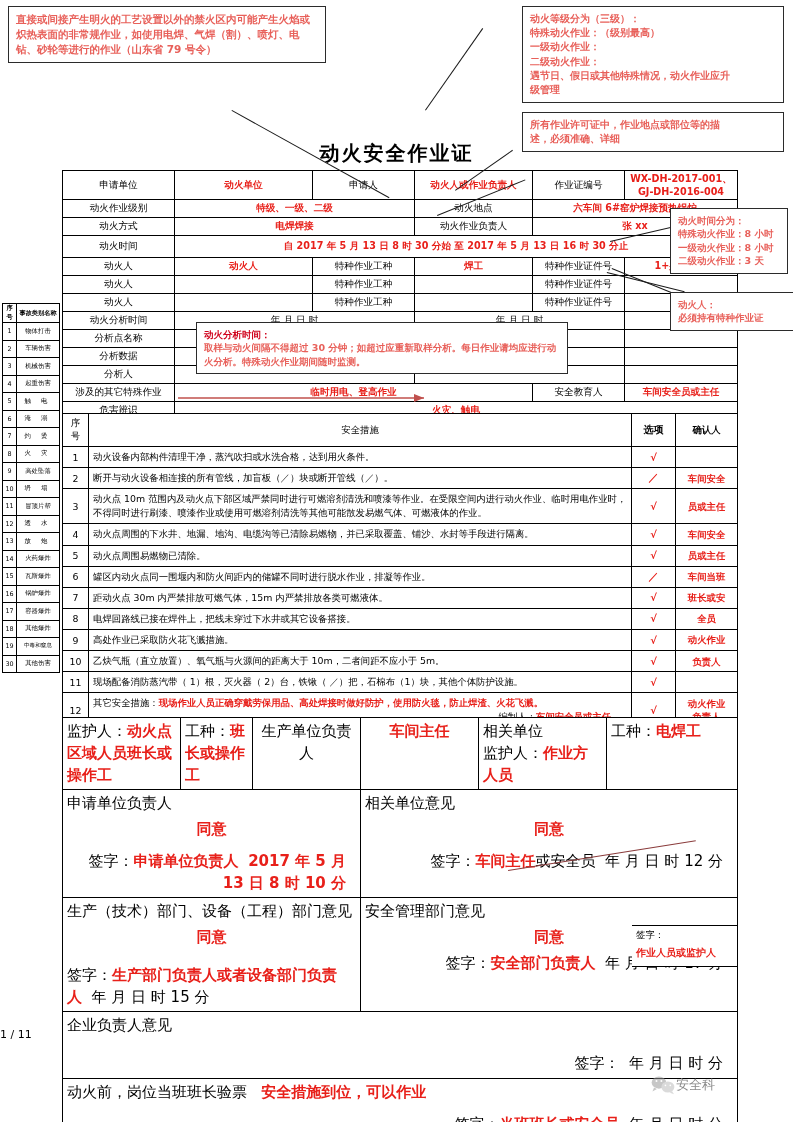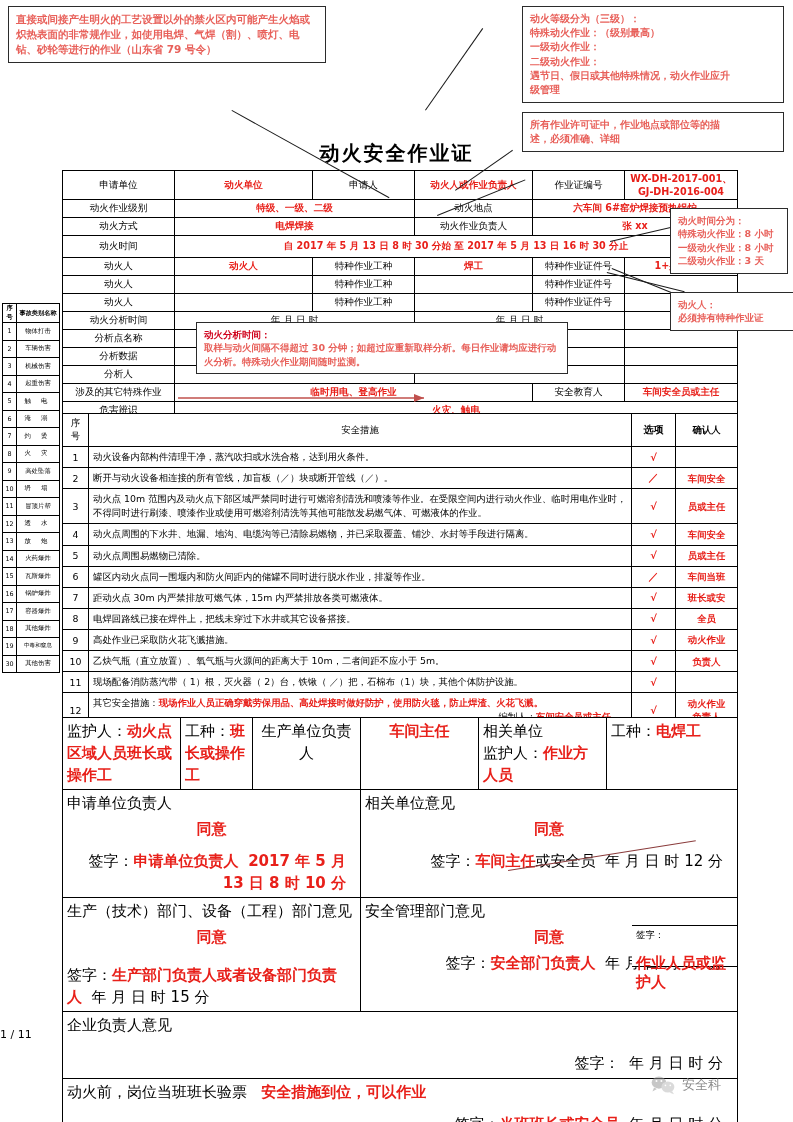--- a/index.html
+++ b/index.html
@@ -105,21 +105,21 @@
   .acc .hd { font-weight:bold; font-size: 6.2px; }
   .acc .n { width: 14px; }
   .acc .sp { letter-spacing: 4px; }
 
   .pageno {
     position:absolute; left:0; right:0; top: 1028px; text-align:left;
     font-size: 11px; z-index: 10;
   }
 
   
-  .wechat { position:absolute; left: 650px; top: 1075px; display:flex; align-items:center; gap:6px; z-index:10;}
+  .wechat { position:absolute; left: 650px; top: 1075px; display:flex; align-items:center; z-index:10;}
   .wechat .glyph { width: 26px; height: 20px; opacity:.55; }
   .wechat .nm { font-size: 13px; color:#8a8a8a; font-family:"DejaVu Sans", sans-serif;}
 
   .arrow-red { position:absolute; z-index: 20; }
 </style>
 </head>
 <body>
 
 <div class="page">
 
@@ -420,21 +420,21 @@
       </td>
       <td style="position:relative">
         <div>动火单位：</div>
       </td>
     </tr>
   </tbody>
     </table>
 
   <div style="position:absolute; left:632px; top:925px; width:106px; height:42px; border:1px solid #000; border-left:none; background:#fff; font-size:9.4px; padding:3px 4px; z-index:11;">
     <div>签字：</div>
-    <div class="red" style="margin-top:12px; font-size:15px">作业人员或监护人</div>
+    <div class="red" style="margin-top:4px; font-size:10px">作业人员或监护人</div>
   </div>
 
 
   <table class="acc">
     <tbody>
         <tr>
       <td class="n hd">序号</td>
       <td class="hd">事故类别名称</td>
     </tr>
     <tr>

